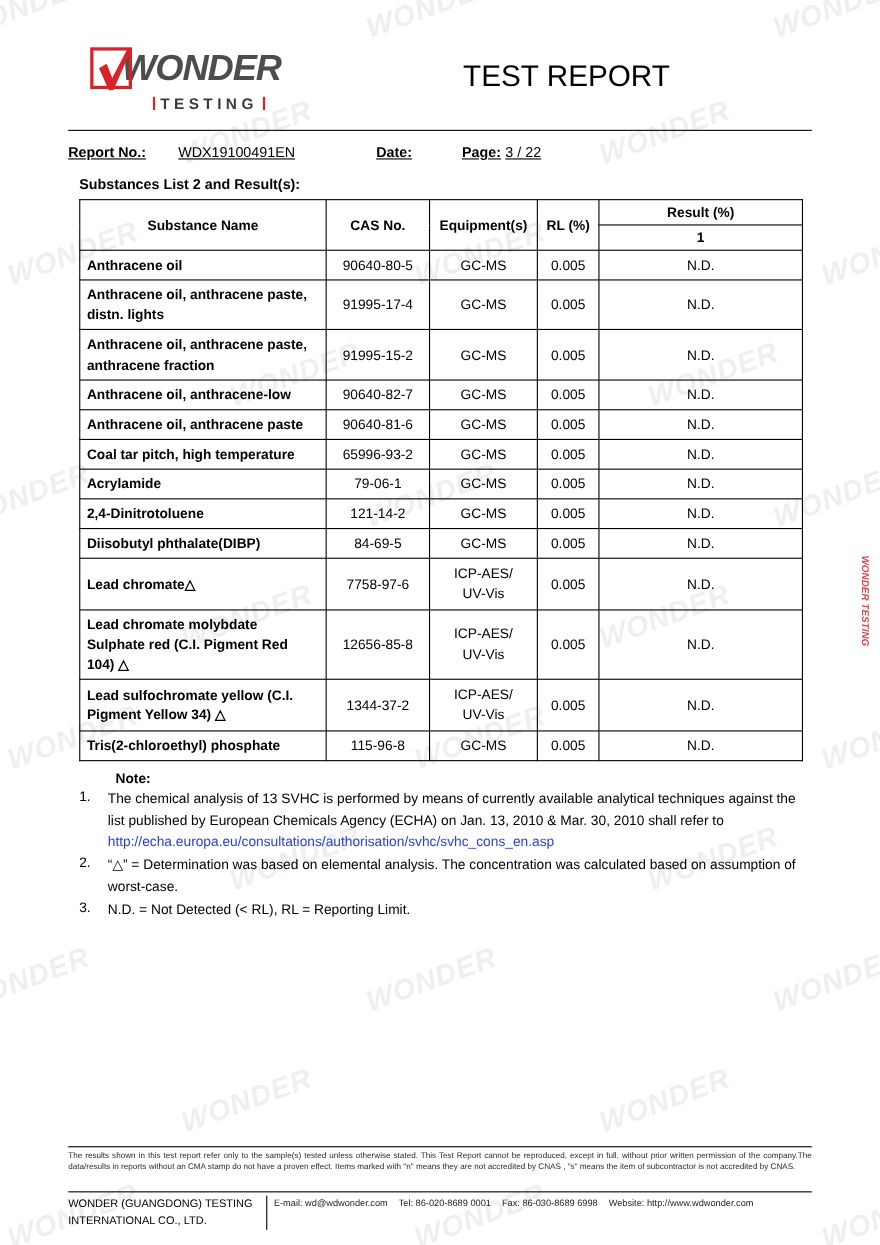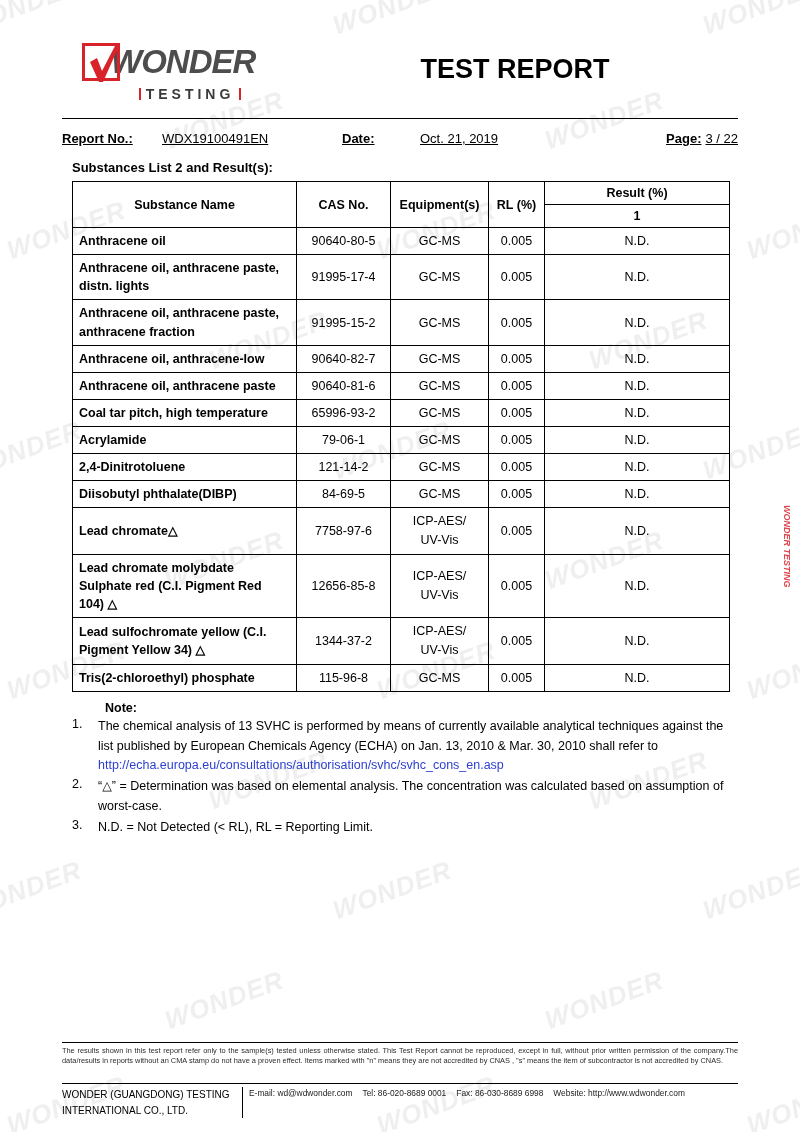--- a/index.html
+++ b/index.html
@@ -132,21 +132,21 @@
     font-size: 14px;
     font-weight: bold;
     color: #3a3a3a;
     letter-spacing: 4px;
     font-family: "Liberation Sans", sans-serif;
   }
   .doc-title {
     flex: 1;
     text-align: center;
     font-size: 27px;
-    font-weight: bold;
+    font-weight: normal;
     letter-spacing: 0px;
     padding-left: 10px;
     padding-bottom: 6px;
   }
 
   .rule {
     border: 0;
     border-top: 1px solid #000;
     margin: 10px 0 0 0;
   }
@@ -331,21 +331,20 @@
       </div>
       <div class="doc-title">TEST REPORT</div>
     </div>
 
     <hr class="rule">
 
     <div class="meta">
       <div class="m1">Report No.:</div>
       <div class="m1v">WDX19100491EN</div>
       <div class="m2">Date:</div>
-      <div class="m2v">Oct. 21, 2019</div>
       <div class="m3">Page:</div>
       <div>3 / 22</div>
     </div>
 
     <div class="section-title">Substances List 2 and Result(s):</div>
 
     <table class="rpt">
       <colgroup>
         <col class="c-name">
           <col class="c-cas">

